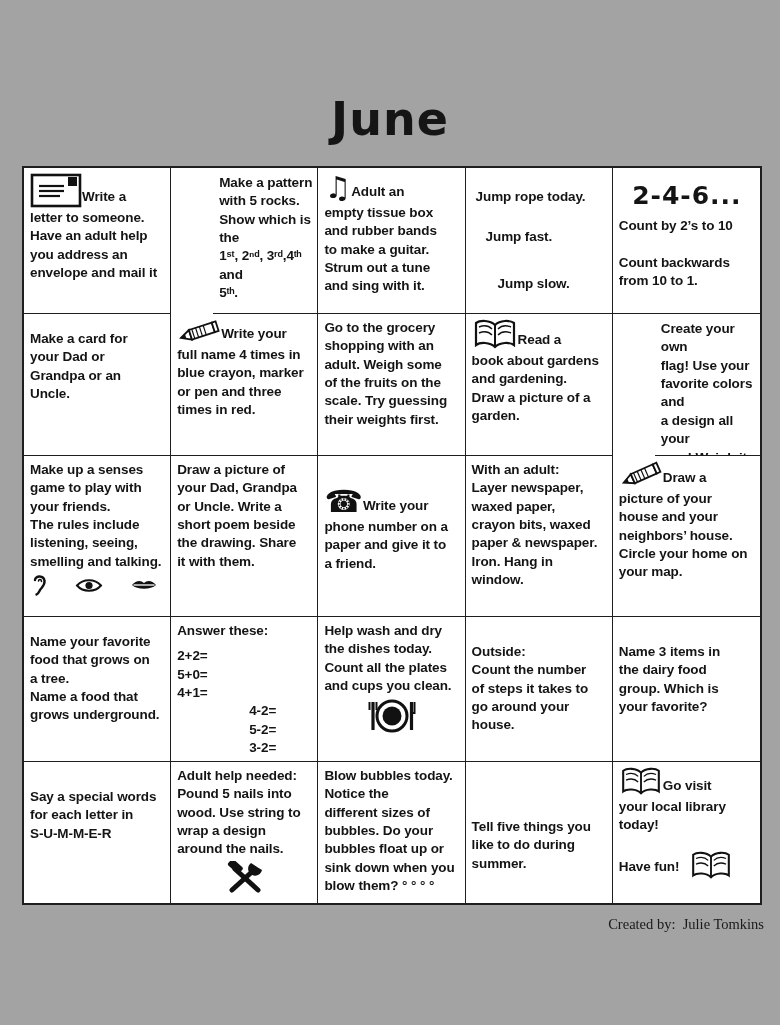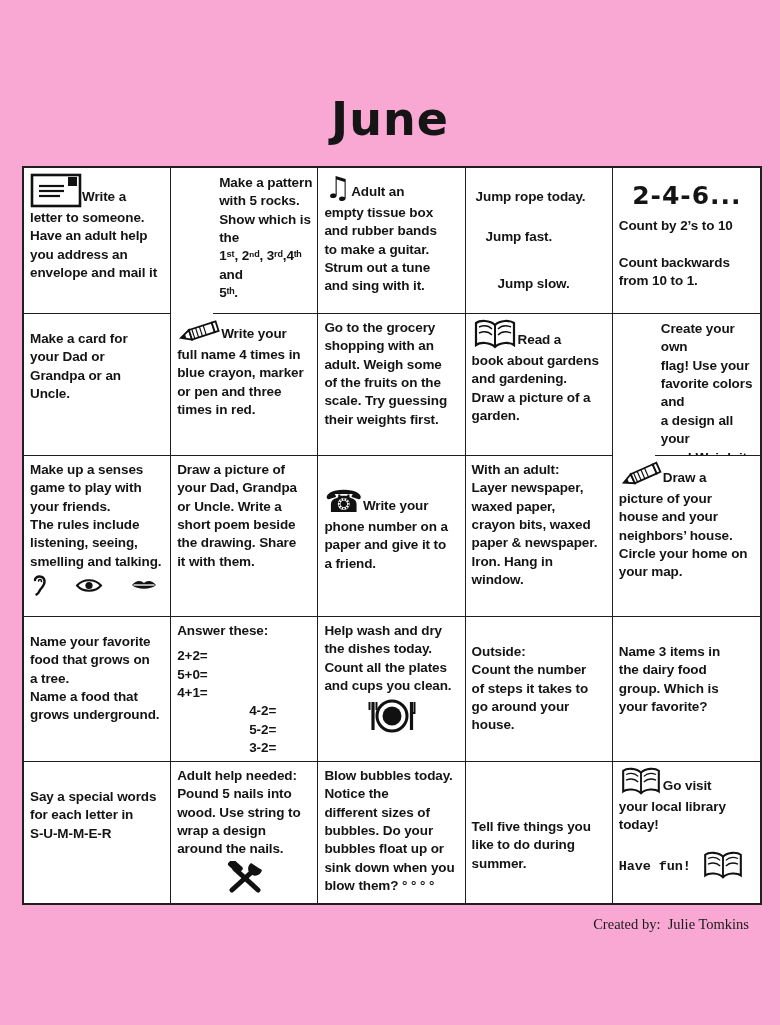--- a/index.html
+++ b/index.html
@@ -1,18 +1,18 @@
 <!DOCTYPE html>
 <html><head>
 <meta charset="utf-8">
 <style>
   * { margin:0; padding:0; box-sizing:border-box; }
   html,body { background:#ffffff; }
   .page {
-    position:relative; width:780px; height:1025px; background:#f9a8d4;
+    position:relative; width:780px; height:1025px; background:#a3a3a3;
     font-family:"Liberation Sans","DejaVu Sans",sans-serif; color:#111;
     overflow:hidden;
   }
   .title {
     position:absolute; top:92px; left:0; width:100%;
     text-align:center; font-size:46px; font-weight:bold; color:#151515;
     letter-spacing:1px; font-family:"DejaVu Sans","Liberation Sans",sans-serif;
   }
   .grid {
     position:absolute; left:22px; top:166px; width:740px;
@@ -42,24 +42,24 @@
   .jump-0 { margin-left:4px; }
   .jump-1 { margin-left:14px; margin-top:22px; }
   .jump-2 { margin-left:26px; margin-top:28px; }
   .count-head { text-align:center; font-size:25px; letter-spacing:1px; margin:6px 0 4px 0;
     font-family:"DejaVu Sans","Liberation Sans",sans-serif; }
   .senses-icons { display:flex; align-items:center; gap:28px; margin-top:3px; padding-left:2px; }
   .math-head { text-align:left; margin-bottom:7px; }
   .math-left { white-space:pre-line; }
   .math-indent { white-space:pre-line; margin-left:72px; }
   .icon-center { text-align:center; margin-top:2px; }
-  .tail-row { display:flex; align-items:flex-end; gap:10px; margin-top:16px;font-family:Liberation Mono, monospace; }
+  .tail-row { display:flex; align-items:flex-end; gap:10px; margin-top:16px; }
   .tail-row .tail { padding-bottom:4px; }
   .credit {
-    position:absolute; top:916px; right:31px;
+    position:absolute; top:916px; right:16px;
     font-family:"Liberation Serif","DejaVu Serif",serif; font-size:14.5px; color:#1a1a1a;
     white-space:pre;
   }
 </style>
 </head>
 <body>
 
 <div class="page">
 
   <div class="title">June</div>

